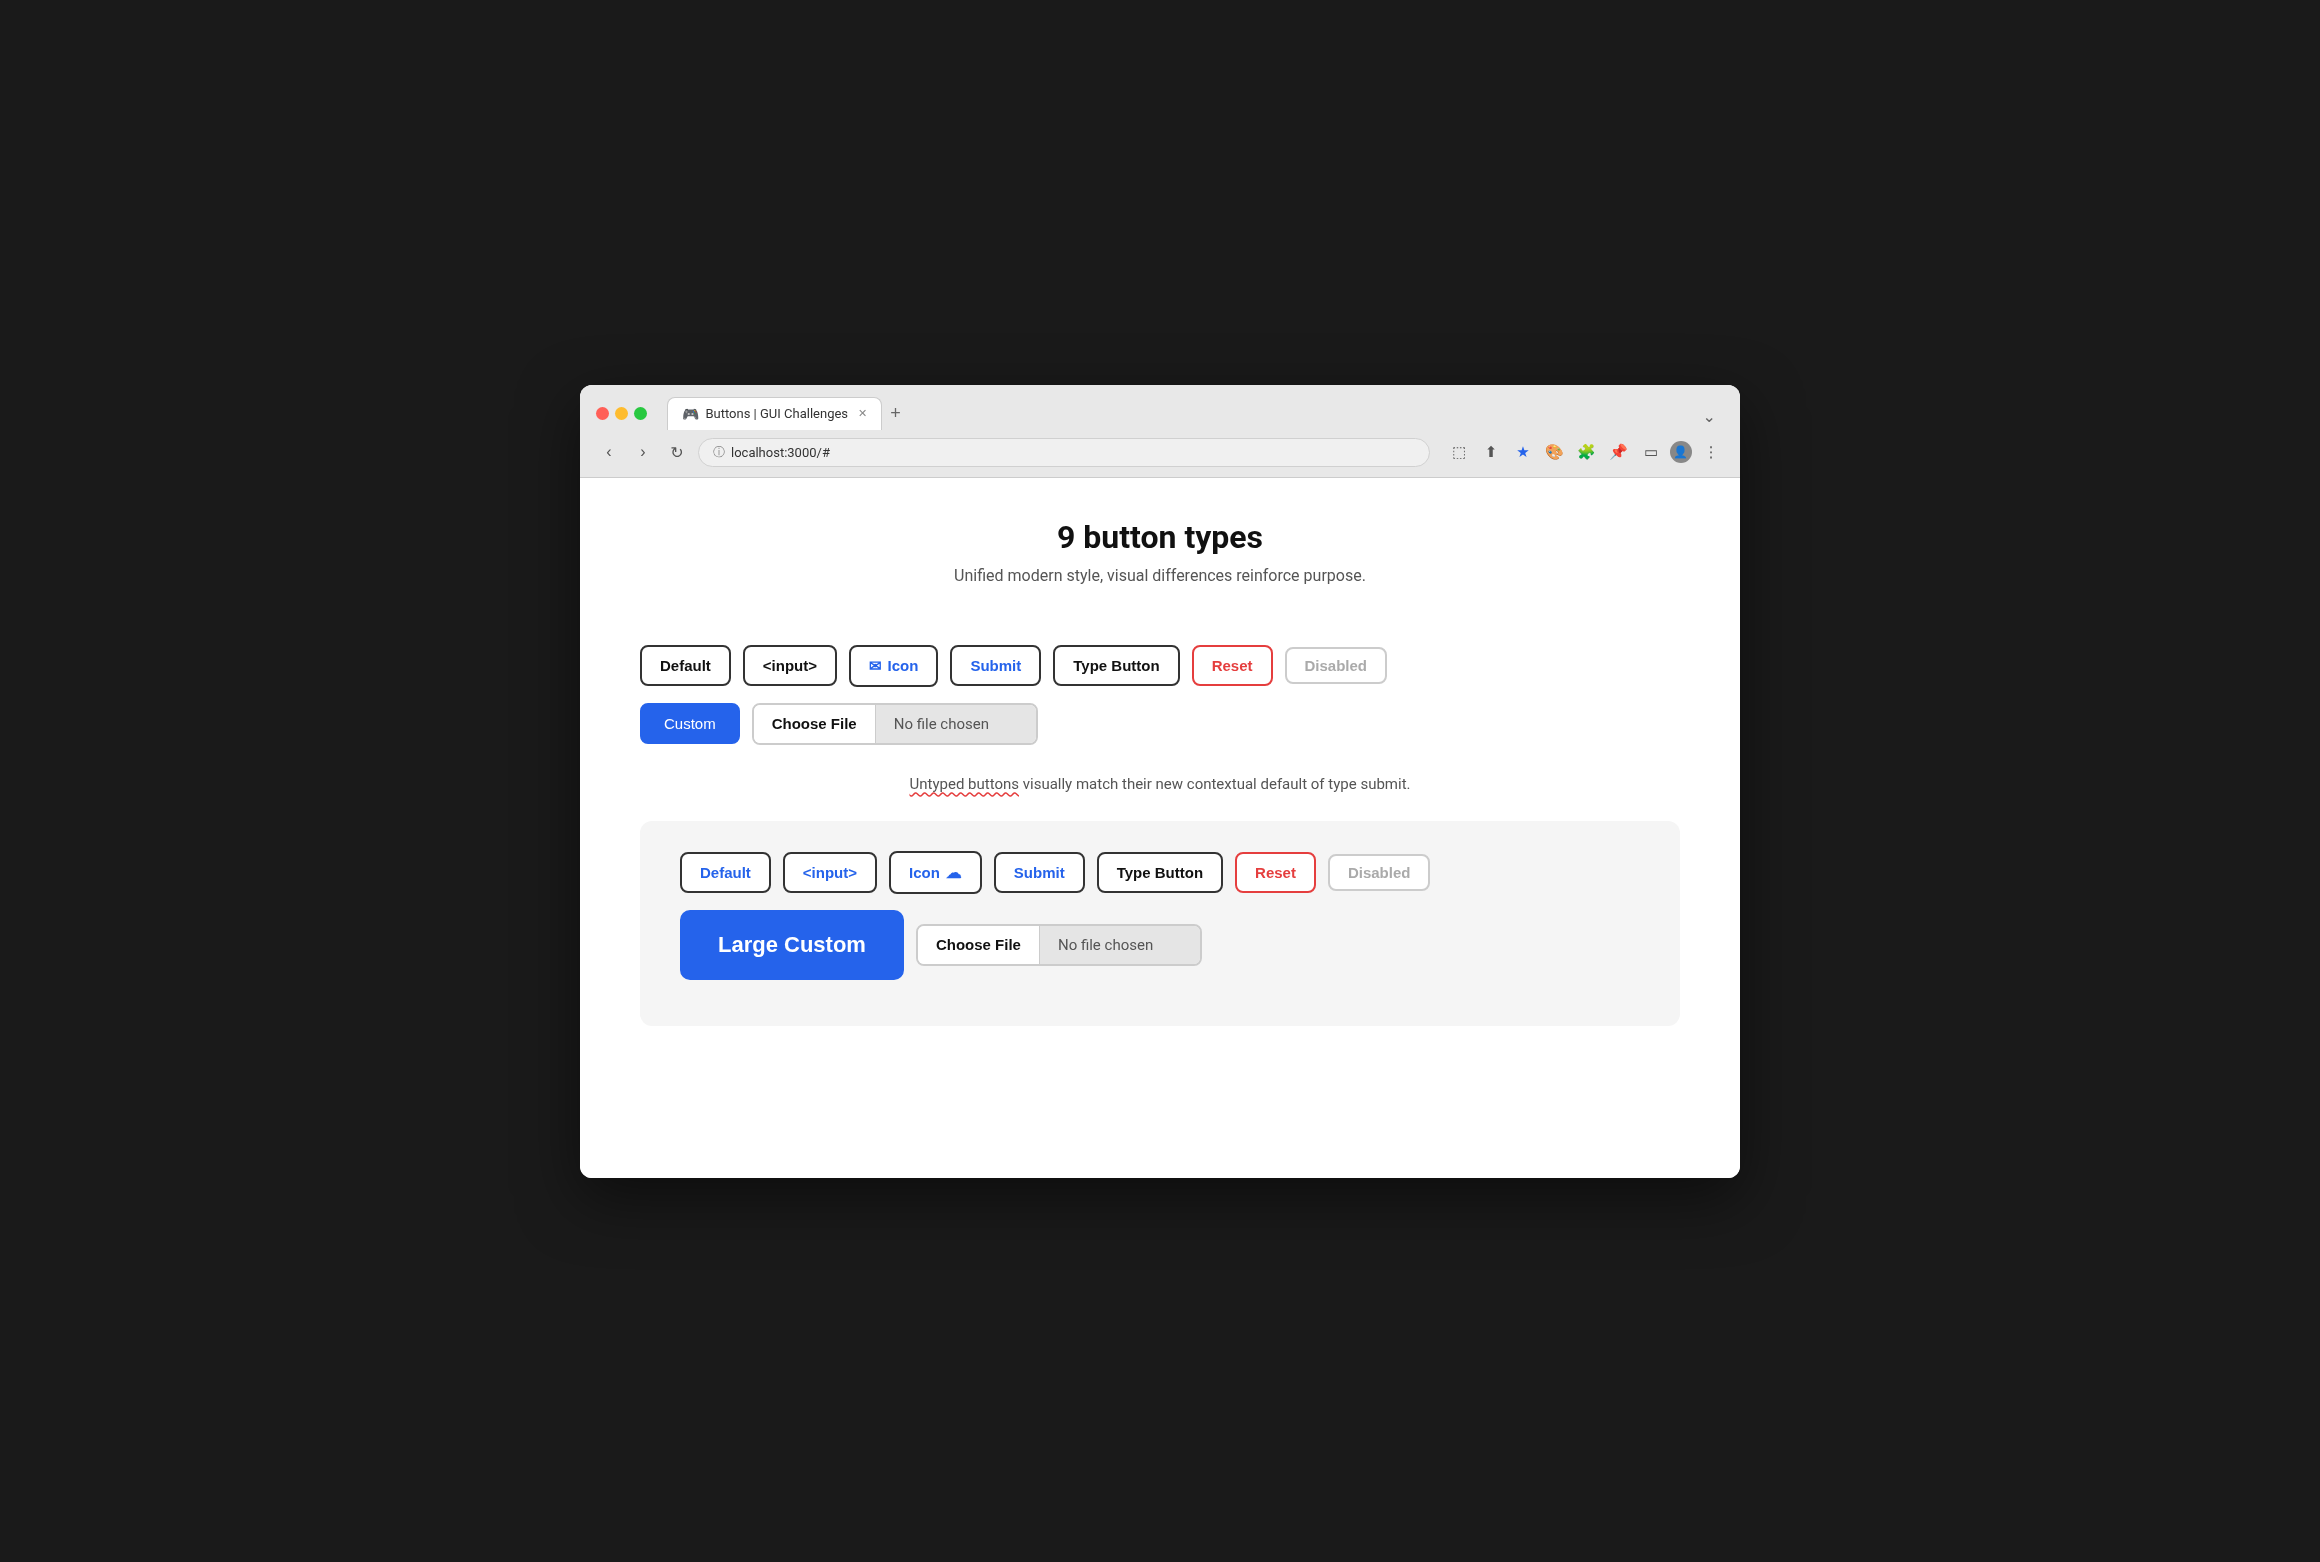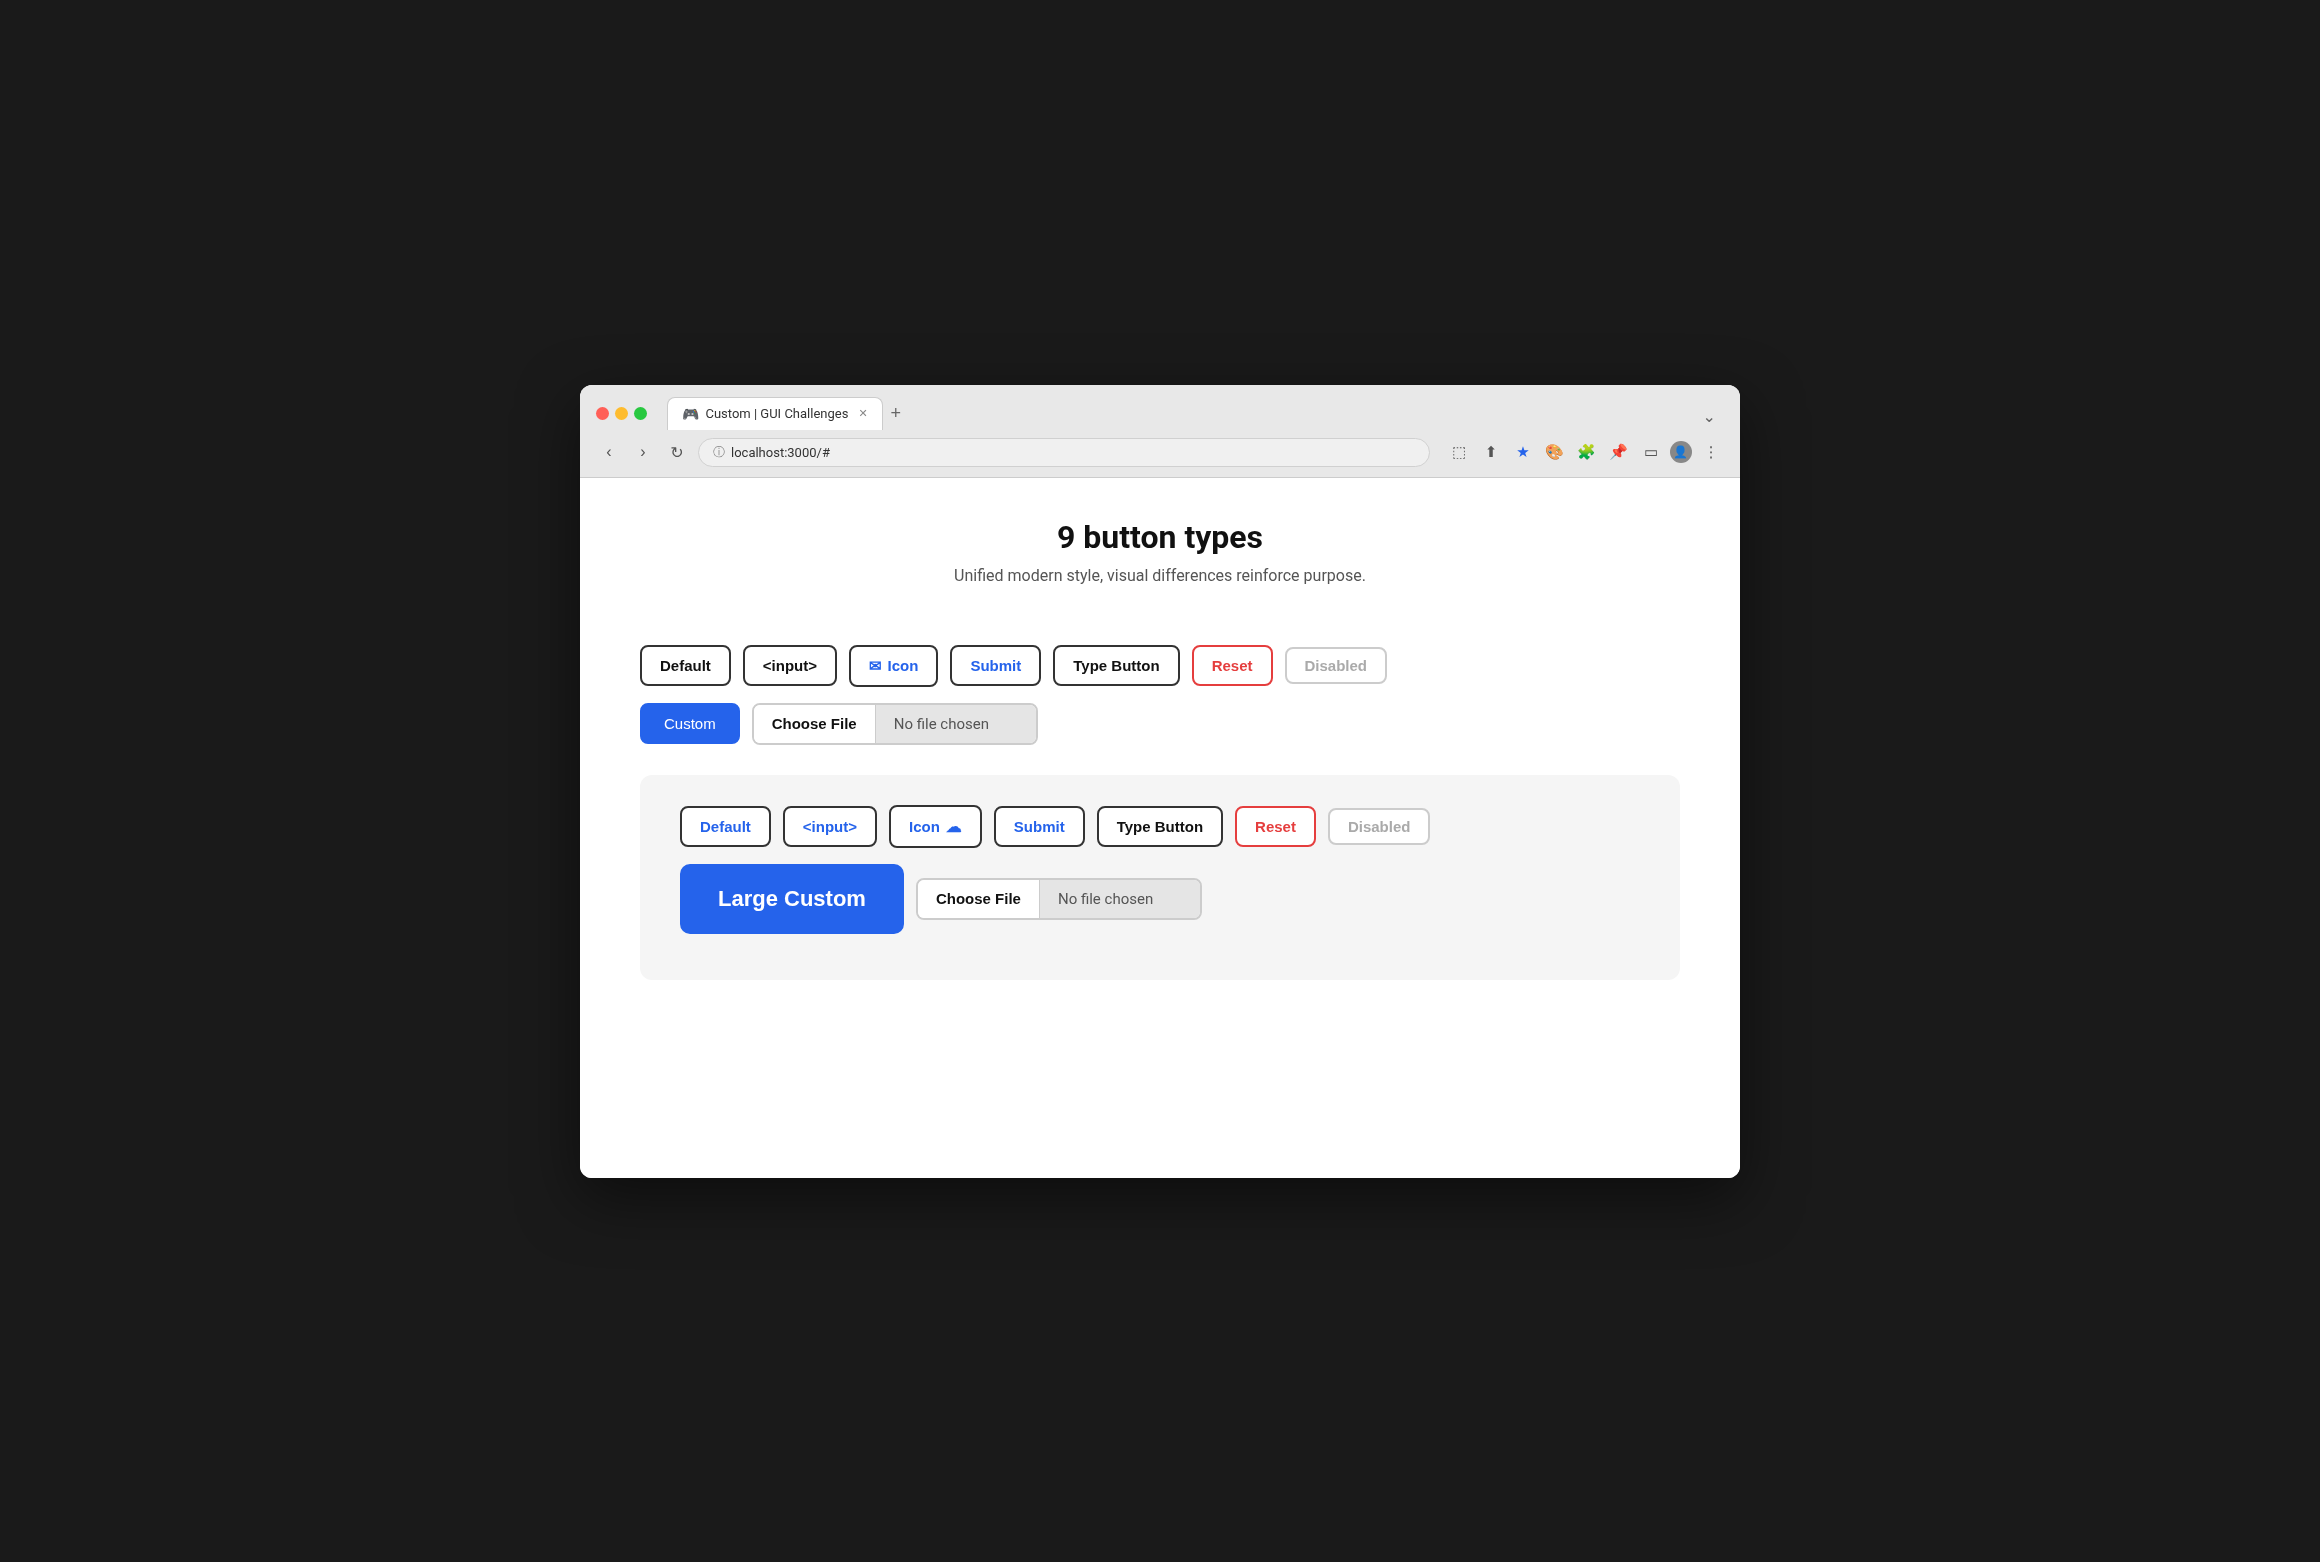--- a/index.html
+++ b/index.html
@@ -428,21 +428,21 @@
   <div class="browser-chrome">
     <div class="title-bar">
       <div class="traffic-lights">
         <div class="traffic-light tl-red"></div>
         <div class="traffic-light tl-yellow"></div>
         <div class="traffic-light tl-green"></div>
       </div>
       <div class="tab-bar">
         <div class="tab">
           <span class="tab-icon">🎮</span>
-          <span>Custom | GUI Challenges</span>
+          <span>Buttons | GUI Challenges</span>
           <span class="tab-close">✕</span>
         </div>
         <button class="tab-new">+</button>
         <span class="tab-expand">⌄</span>
       </div>
     </div>
     <div class="address-bar">
       <button class="nav-btn">‹</button>
       <button class="nav-btn">›</button>
       <button class="nav-btn">↻</button>
@@ -483,20 +483,23 @@
 
     <div class="button-row">
       <button class="btn-custom">Custom</button>
       <div class="file-input-wrapper">
         <button class="file-choose-btn">Choose File</button>
         <div class="file-no-chosen">No file chosen</div>
       </div>
     </div>
 
     <div class="section-divider">
+      <p class="section-subtitle">
+        <span class="underline-squiggly">Untyped buttons</span><span> visually match their new contextual default of type submit.</span>
+      </p>
     </div>
 
     <div class="form-box">
 
       <div class="button-row">
         <button class="btn-default-form">Default</button>
         <button class="btn-input-form">&lt;input&gt;</button>
         <button class="btn-icon-form">
           <span>Icon</span>
           <span class="icon-cloud">☁</span>

